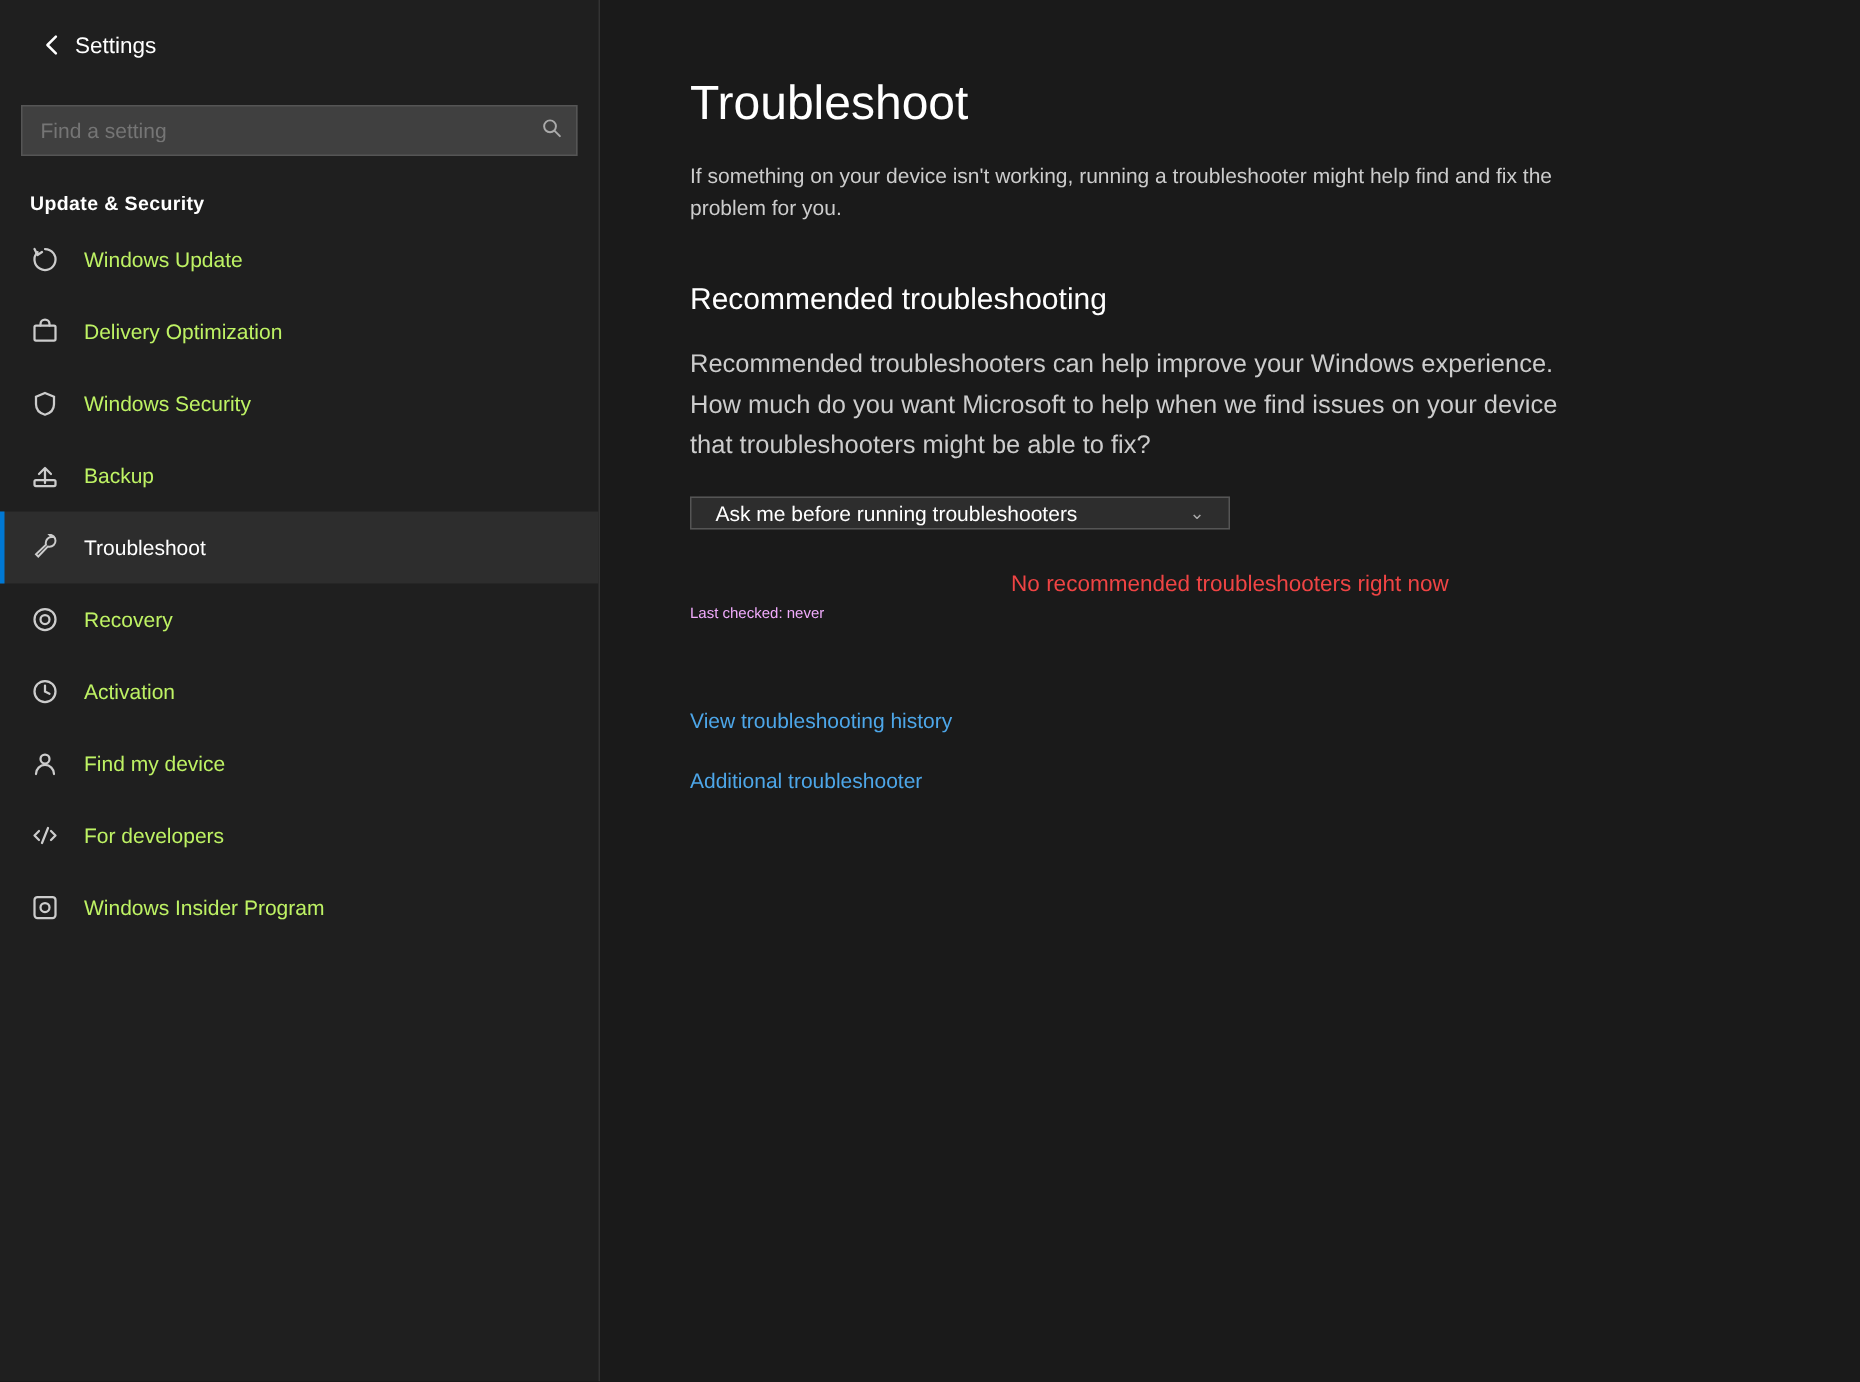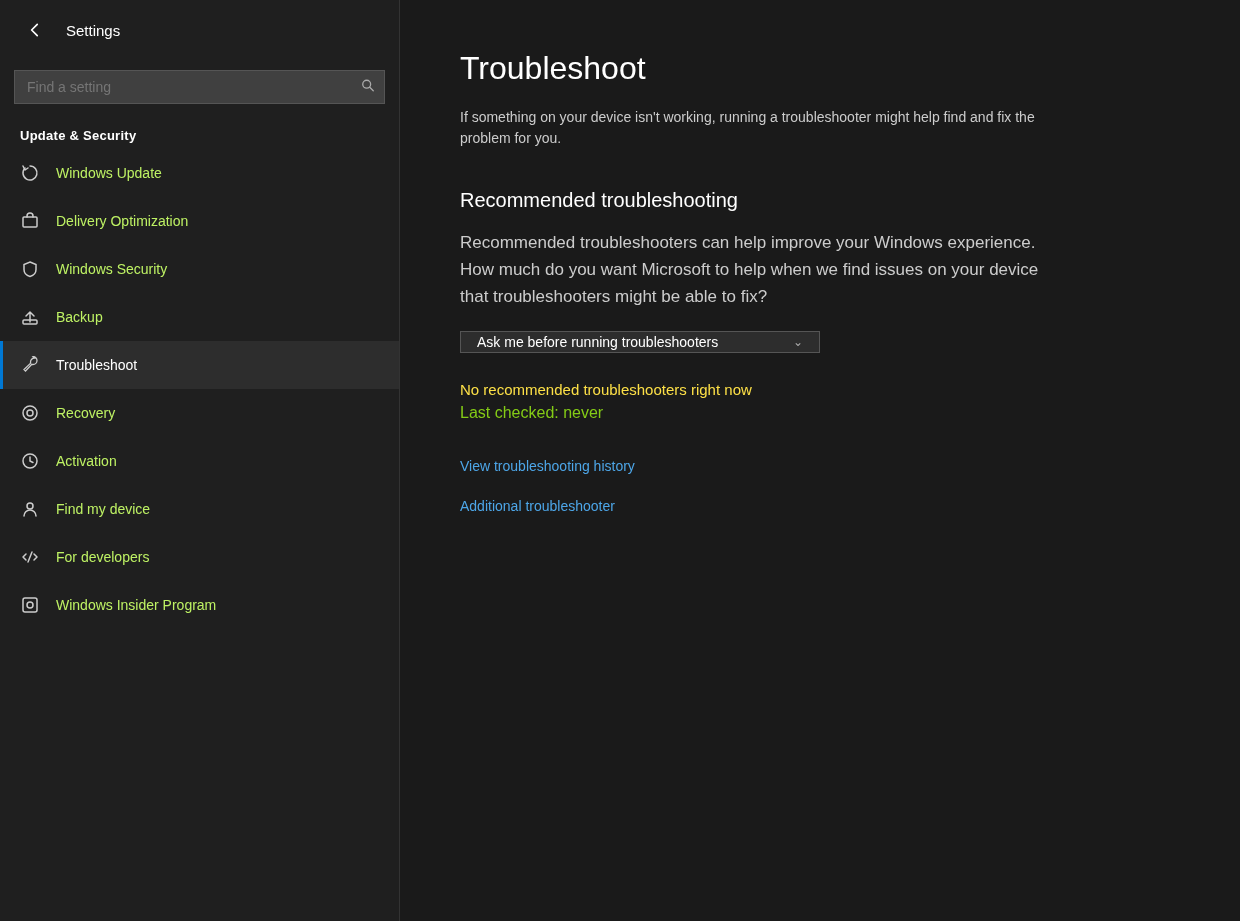--- a/index.html
+++ b/index.html
@@ -20,21 +20,21 @@
       background: #1f1f1f;
       display: flex;
       flex-direction: column;
       height: 100%;
       border-right: 1px solid #333;
     }
 
     .sidebar-header {
       display: flex;
       align-items: center;
-      gap: 16px;
+      gap: 0;
       padding: 18px 20px;
       height: 60px;
     }
 
     .back-btn {
       background: none;
       border: none;
       color: #fff;
       cursor: pointer;
       font-size: 18px;
@@ -175,28 +175,29 @@
     }
 
     .dropdown-chevron {
       font-size: 12px;
       color: #aaa;
     }
 
     .status-heading {
       font-size: 15px;
       font-weight: 400;
-      color: #fde047;
+      color: #ef4444;
       margin-bottom: 6px;
+      text-align: center;
     }
 
     .status-sub {
-      font-size: 16px;
-      color: #84cc16;
-      margin-bottom: 36px;
+      font-size: 10px;
+      color: #f0abfc;
+      margin-bottom: 57px;
     }
 
     .link-text {
       color: #4da6e8;
       font-size: 14px;
       cursor: pointer;
       text-decoration: none;
       display: block;
       margin-bottom: 24px;
     }

